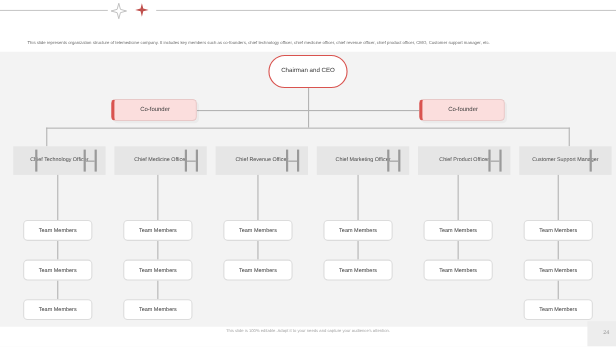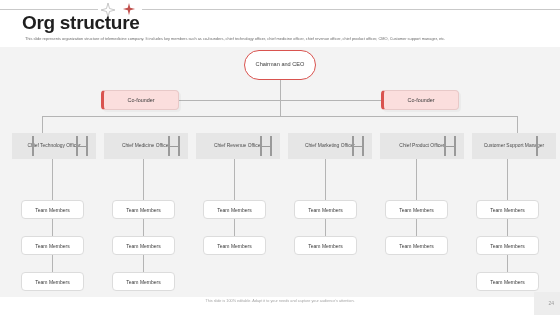--- a/index.html
+++ b/index.html
@@ -140,21 +140,20 @@
         <path d="M8 1 L9.5 6.5 L15 8 L9.5 9.5 L8 15 L6.5 9.5 L1 8 L6.5 6.5 Z" fill="none" stroke="#b9b9b9" stroke-width="0.8"></path>
       </svg>
     </span>
     <span class="spark s2">
       <svg width="14" height="14" viewBox="0 0 16 16">
         <path d="M8 1 L9.4 6.6 L15 8 L9.4 9.4 L8 15 L6.6 9.4 L1 8 L6.6 6.6 Z" fill="#c0504d"></path>
       </svg>
     </span>
   </div>
 
-  <div class="title">Org structure</div>
   <div class="subtitle">This slide represents organization structure of telemedicine company. It includes key members such as co-founders, chief technology officer, chief medicine officer, chief revenue officer, chief product officer, CMO, Customer support manager, etc.</div>
 
   <div class="canvas">
 
     <div class="ceo">
       <span>Chairman and CEO</span>
     </div>
 
     <div class="ln v" style="left:280px; top:33px; height:20px;"></div>
 

